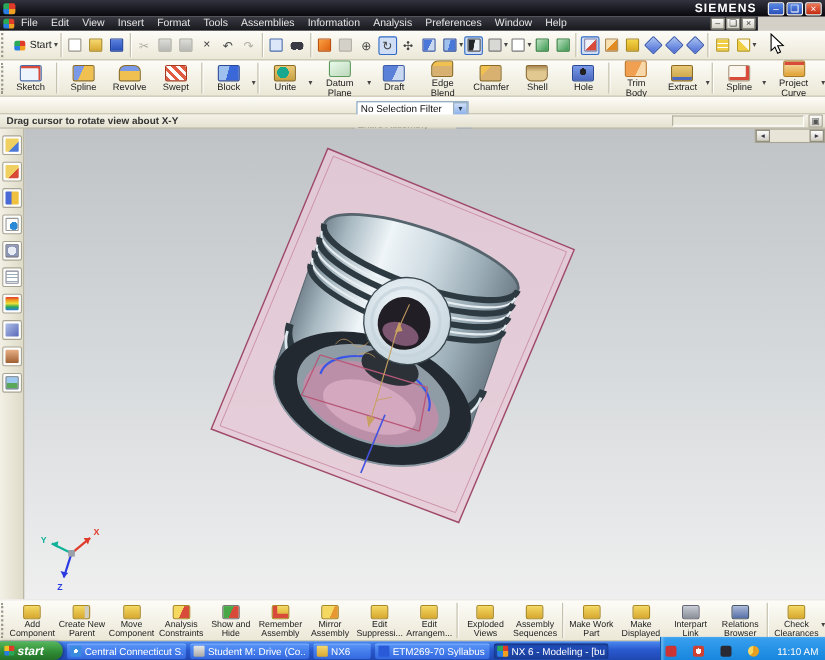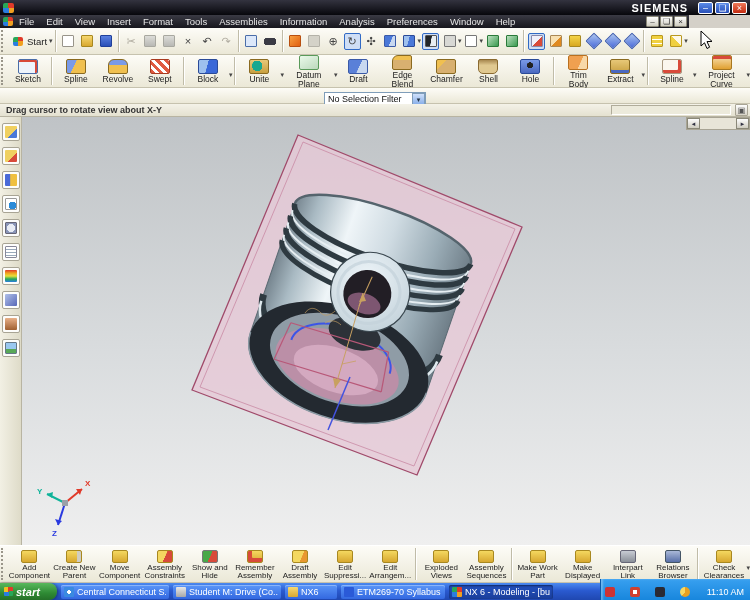--- a/index.html
+++ b/index.html
@@ -574,33 +574,33 @@
     <div class="abtn">
       <div class="aicon a1"></div>
       <span class="alabel">Create New Parent</span>
     </div>
     <div class="abtn">
       <div class="aicon"></div>
       <span class="alabel">Move Component</span>
     </div>
     <div class="abtn">
       <div class="aicon a3"></div>
-      <span class="alabel">Assembly Constraints</span>
+      <span class="alabel">Analysis Constraints</span>
     </div>
     <div class="abtn">
       <div class="aicon a4"></div>
       <span class="alabel">Show and Hide</span>
     </div>
     <div class="abtn">
       <div class="aicon a5"></div>
       <span class="alabel">Remember Assembly</span>
     </div>
     <div class="abtn">
       <div class="aicon a6"></div>
-      <span class="alabel">Draft Assembly</span>
+      <span class="alabel">Mirror Assembly</span>
     </div>
     <div class="abtn">
       <div class="aicon"></div>
       <span class="alabel">Edit Suppressi...</span>
     </div>
     <div class="abtn">
       <div class="aicon"></div>
       <span class="alabel">Edit Arrangem...</span>
     </div>
     <div class="tsep"></div>

